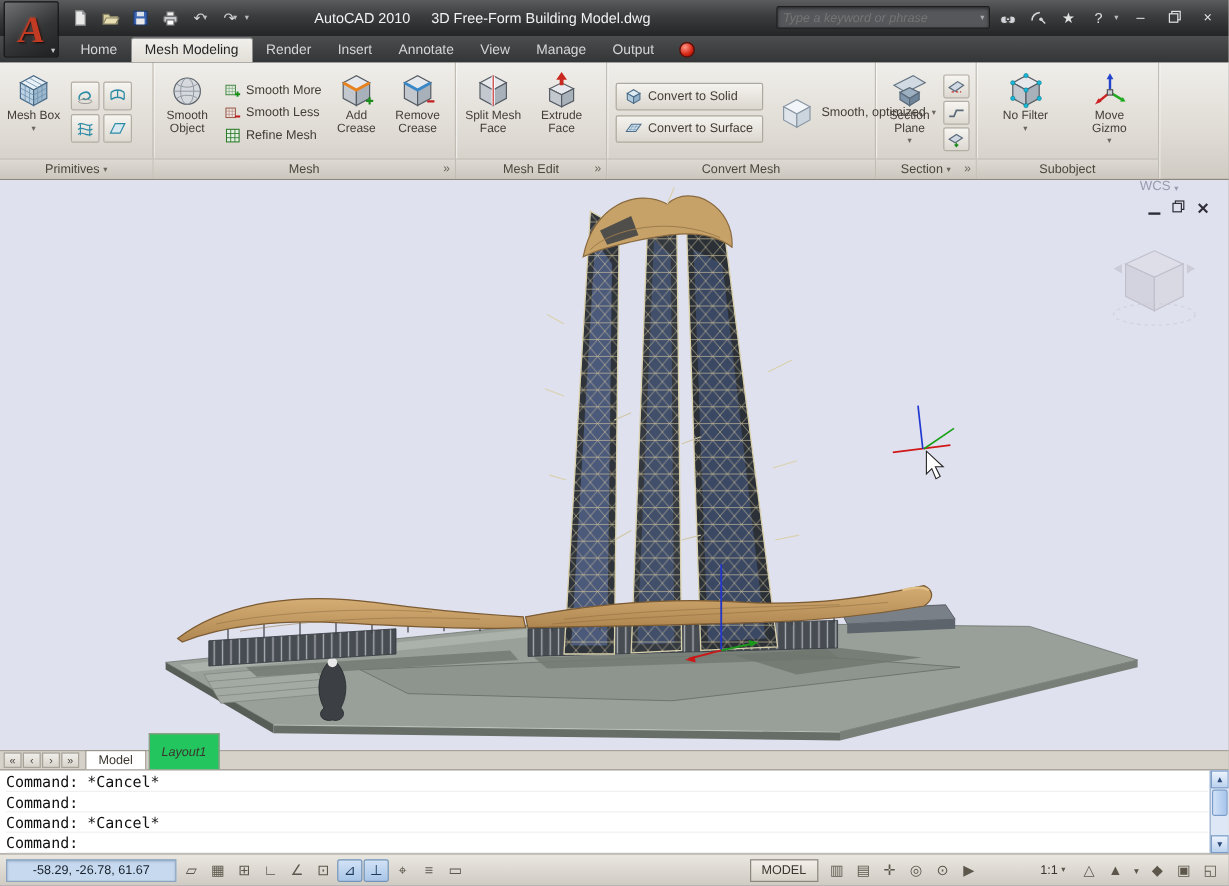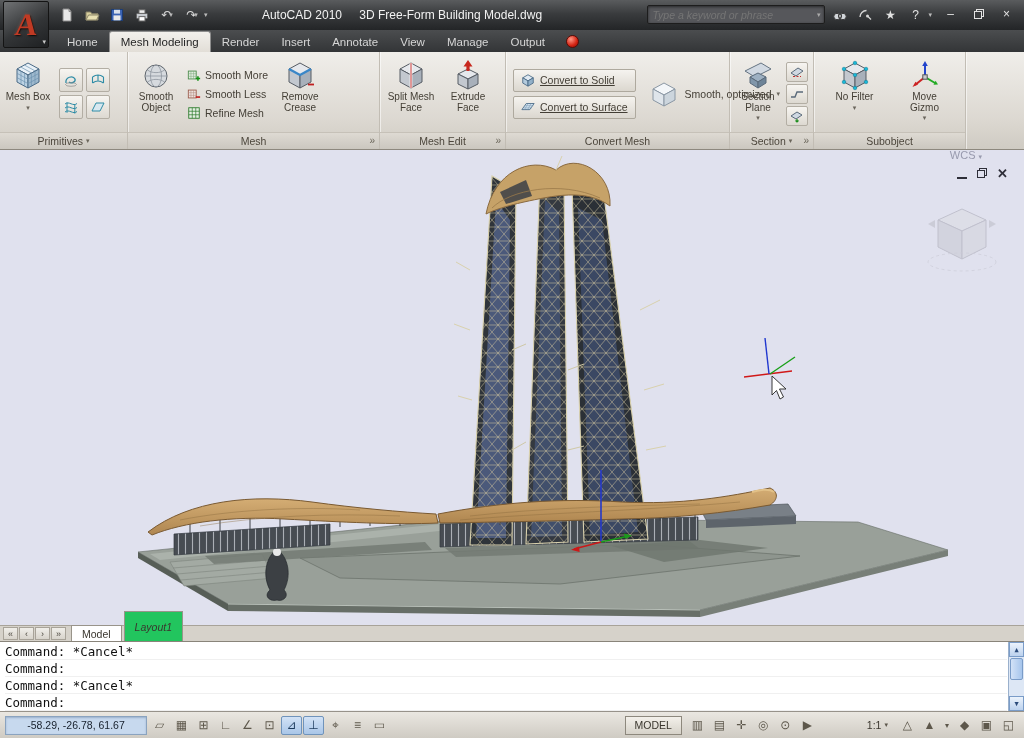--- a/index.html
+++ b/index.html
@@ -62,21 +62,21 @@
   .bb .ic { height:35px; display:flex; align-items:center; justify-content:center; }
   .bb .lb { font-size:10px; line-height:10.5px; text-align:center; color:#433e35; }
   .bb .dd { font-size:7px; color:#6a655c; line-height:8px; margin-top:1px; }
   .stack { display:flex; flex-direction:column; justify-content:center; gap:3px; padding:0 2px; }
   .sr { display:flex; align-items:center; gap:4px; font-size:10.5px; color:#433e35; padding:1px 3px; white-space:nowrap; }
   .pgrid { display:grid; grid-template-columns:24px 24px; grid-auto-rows:24px; gap:3px; align-content:center; margin-left:5px; }
   .pbtn { border:1px solid #b3aea4; background:linear-gradient(#f7f5f1,#ddd9d1); display:flex;
     align-items:center; justify-content:center; border-radius:2px; }
   .cvt { display:flex; flex-direction:column; justify-content:center; gap:4px; padding:0 5px; }
   .cvbtn { display:flex; align-items:center; gap:5px; border:1px solid #aeA99e; height:23px; padding:0 7px;
-    background:linear-gradient(#f5f3ef,#dbd7cf); font-size:10.5px; color:#433e35; border-radius:2px; white-space:nowrap;text-decoration:underline; }
+    background:linear-gradient(#f5f3ef,#dbd7cf); font-size:10.5px; color:#433e35; border-radius:2px; white-space:nowrap; }
   .sob { display:flex; align-items:center; gap:5px; padding:0 7px; font-size:10.5px; color:#433e35; white-space:nowrap; }
   .scol { display:flex; flex-direction:column; justify-content:center; gap:2px; margin-left:2px; }
   .scol .pbtn { width:22px; height:20px; }
   .ic32 { width:32px; height:32px; }
   .ic16 { width:16px; height:16px; }
   .ic14 { width:14px; height:14px; }
 
   
   .viewport { position:absolute; top:150px; left:0; width:1024px; height:475px; background:#e0e1ee; overflow:hidden; }
   .scene { position:absolute; top:0; left:0; }
@@ -452,20 +452,28 @@
                 <use href="#s-minus-sm"></use>
               </svg>
             <span>Smooth Less</span>
           </div>
           <div class="sr">
             <svg class="ic14">
                 <use href="#s-grid-sm"></use>
               </svg>
             <span>Refine Mesh</span>
           </div>
+        </div>
+        <div class="bb" style="width:48px;">
+          <span class="ic">
+              <svg class="ic32">
+                <use href="#s-crease-add"></use>
+              </svg>
+            </span>
+          <span class="lb">Add Crease</span>
         </div>
         <div class="bb" style="width:54px;">
           <span class="ic">
               <svg class="ic32">
                 <use href="#s-crease-remove"></use>
               </svg>
             </span>
           <span class="lb">Remove Crease</span>
         </div>
       </div>

